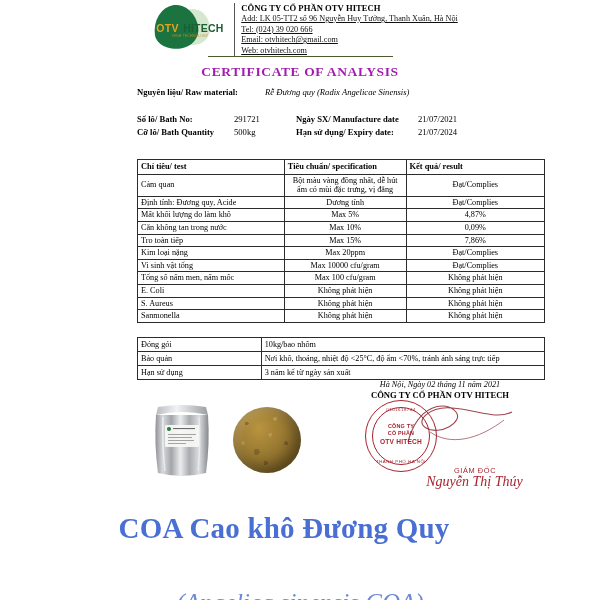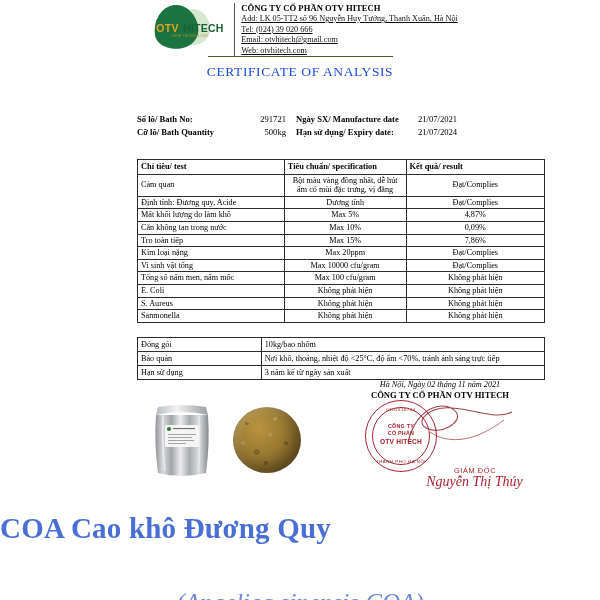--- a/index.html
+++ b/index.html
@@ -65,35 +65,35 @@
     font-size: 8.2px; color: #111; line-height: 10.6px; white-space: nowrap; text-decoration: underline;
   }
   .rule {
     position: absolute; left: 208px; top: 56px;
     width: 185px; height: 0;
     border-top: 1.6px solid #4d5b33;
   }
   .coa-title {
     position: absolute; left: 0; top: 64px; width: 600px;
     text-align: center;
-    font-weight: normal; font-size: 13.5px; letter-spacing: .6px; color: #1d4ed8;
+    font-weight: bold; font-size: 13.5px; letter-spacing: .6px; color: #a21caf;
     font-family: "Liberation Serif", serif;
   }
 
   
   .meta { position: absolute; left: 137px; top: 86px; width: 420px; }
   .meta-row { display: flex; line-height: 12.4px; font-size: 8.6px; }
   .meta-lbl { font-weight: bold; width: 128px; flex: 0 0 128px; color: #000; }
   .meta-val { color: #000; }
   .meta-val.ital { font-style: italic; }
 
   .meta2 { position: absolute; left: 137px; top: 113px; width: 430px; }
   .meta2-row { display: flex; line-height: 12.8px; font-size: 8.6px; align-items: baseline; }
   .m2a { font-weight: bold; width: 97px; flex: 0 0 97px; }
-  .m2b { width: 62px; flex: 0 0 62px; text-align: right; padding-right: 10px; }
+  .m2b { width: 62px; flex: 0 0 62px; text-align: left; padding-right: 10px; }
   .m2c { font-weight: bold; width: 122px; flex: 0 0 122px; }
   .m2d { }
 
   
   .tbl {
     position: absolute; left: 137px; top: 159px;
     width: 408px;
     border-collapse: collapse;
     font-size: 8.2px; color: #000;
   }
@@ -197,21 +197,21 @@
       radial-gradient(circle at 78% 55%, rgba(0,0,0,.2) 0 2px, transparent 2px),
       radial-gradient(circle at 35% 68%, rgba(0,0,0,.18) 0 3px, transparent 3px),
       radial-gradient(circle at 55% 42%, rgba(255,255,255,.14) 0 2px, transparent 2px),
       radial-gradient(circle at 15% 55%, rgba(255,255,255,.12) 0 2px, transparent 2px),
       radial-gradient(circle at 48% 85%, rgba(0,0,0,.2) 0 2px, transparent 2px);
   }
 
   
   .blue-t1 {
     position: absolute; left: 0; top: 512px; width: 568px;
-    text-align: left; font-weight: bold; font-size: 29px;
+    text-align: center; font-weight: bold; font-size: 29px;
     color: #4a6fd4; font-family: "Liberation Serif", serif;
     letter-spacing: .2px;
   }
   .blue-t2 {
     position: absolute; left: 0; top: 551px; width: 600px;
     text-align: center; font-style: italic; font-size: 25px;
     color: #6d88d8; font-family: "Liberation Serif", serif; margin-top: 38px;
   }
 </style>
 </head>
@@ -233,20 +233,24 @@
       <div class="company-line">Tel: (024) 39 020 666</div>
       <div class="company-line">Email: otvhitech@gmail.com</div>
       <div class="company-line">Web: otvhitech.com</div>
     </div>
   </div>
 
   <div class="rule"></div>
   <div class="coa-title">CERTIFICATE OF ANALYSIS</div>
 
   <div class="meta">
+    <div class="meta-row">
+      <span class="meta-lbl">Nguyên liệu/ Raw material:</span>
+      <span class="meta-val ital">Rễ Đương quy (Radix Angelicae Sinensis)</span>
+    </div>
   </div>
 
   <div class="meta2">
     <div class="meta2-row">
       <span class="m2a">Số lô/ Bath No:</span>
       <span class="m2b">291721</span>
       <span class="m2c">Ngày SX/ Manufacture date</span>
       <span class="m2d">21/07/2021</span>
     </div>
     <div class="meta2-row">

